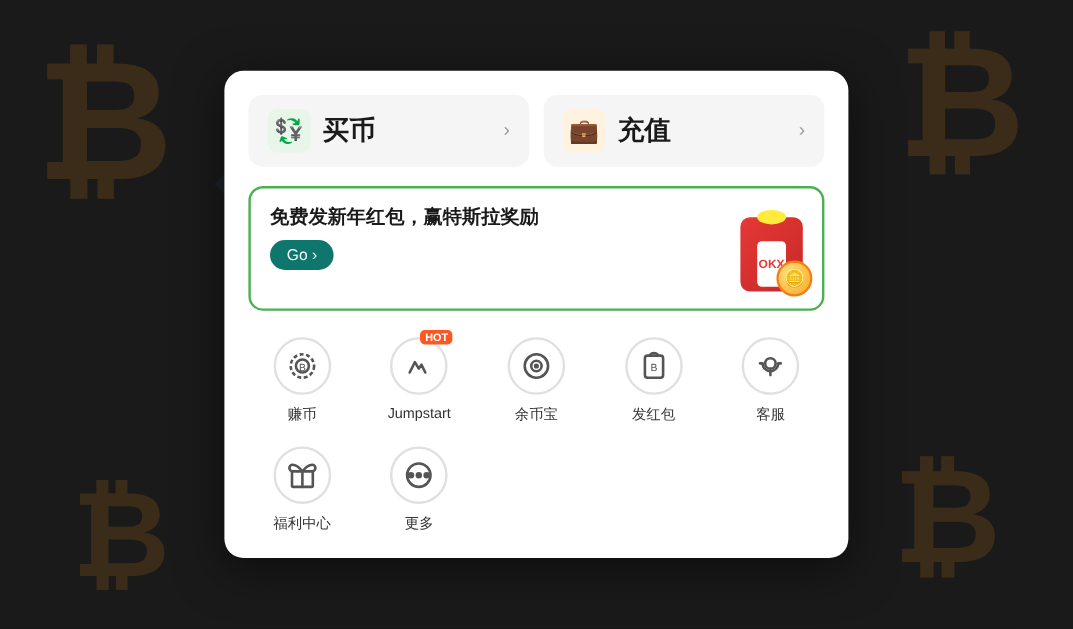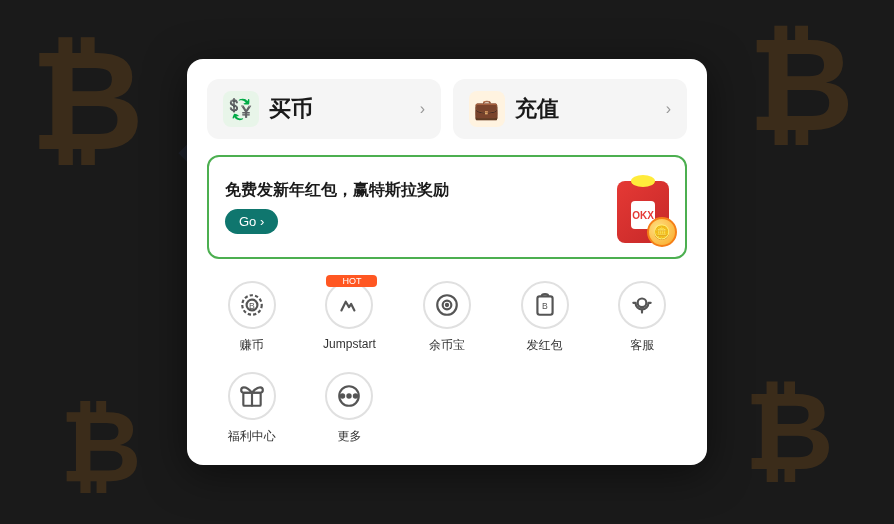--- a/index.html
+++ b/index.html
@@ -86,21 +86,20 @@
       color: #999;
       font-size: 16px;
     }
 
     
     .banner {
       border: 2.5px solid #4caf50;
       border-radius: 12px;
       padding: 14px 16px;
       display: flex;
-      align-items: center;
       justify-content: space-between;
       margin-bottom: 20px;
       background: #fff;
       position: relative;
       overflow: hidden;
     }
     .banner-text {
       font-size: 16px;
       font-weight: 700;
       color: #1a1a1a;
@@ -137,21 +136,21 @@
       content: '';
       width: 24px;
       height: 12px;
       background: #ffeb3b;
       border-radius: 50%;
       position: absolute;
       top: -6px;
     }
     .re-logo {
       width: 24px;
-      height: 28px;
+      height: 38px;
       background: #fff;
       border-radius: 4px;
       margin-top: 14px;
       display: flex;
       align-items: center;
       justify-content: center;
       font-size: 10px;
       font-weight: bold;
       color: #e53935;
     }
@@ -218,22 +217,22 @@
       text-align: center;
       white-space: nowrap;
     }
     .hot-badge {
       position: absolute;
       top: -4px;
       right: -2px;
       background: #ff5722;
       color: #fff;
       font-size: 9px;
-      font-weight: normal;
-      padding: 1px 16px;
+      font-weight: bold;
+      padding: 1px 4px;
       border-radius: 4px;
     }
 
     
     .svg-icon {
       width: 26px;
       height: 26px;
     }
   </style>
 </head>

